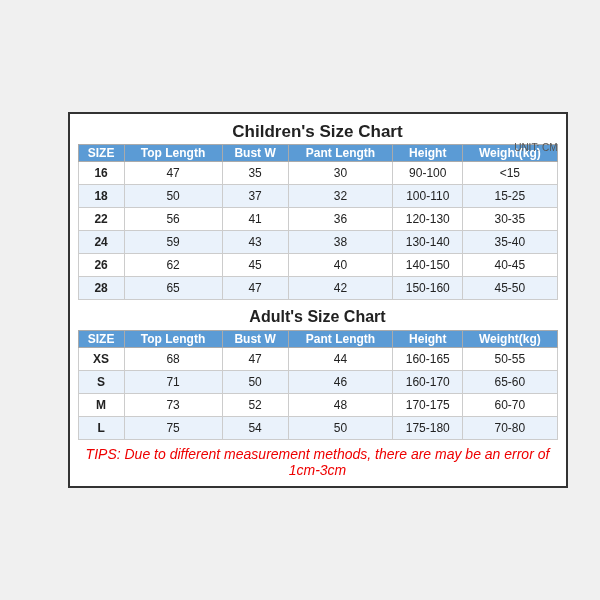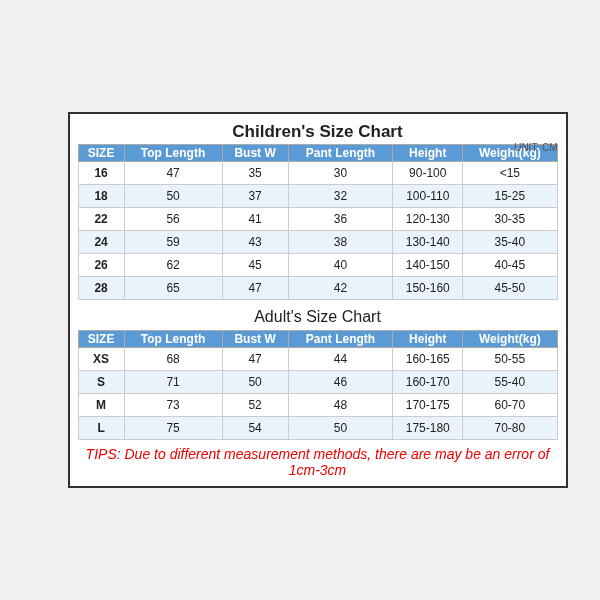--- a/index.html
+++ b/index.html
@@ -61,21 +61,21 @@
     tbody tr:nth-child(even) td {
       background: #eaf2fb;
     }
     tbody tr td:first-child {
       font-weight: bold;
       text-align: center;
     }
     .section-title {
       text-align: center;
       font-size: 16px;
-      font-weight: normal;
+      font-weight: bold;
       color: #222;
       padding: 8px 0 4px 0;
     }
     .tips {
       text-align: center;
       font-size: 14px;
       color: #e00;
       margin-top: 6px;
       font-style: italic;
     }
@@ -173,21 +173,21 @@
           <td>44</td>
           <td>160-165</td>
           <td>50-55</td>
         </tr>
         <tr>
           <td>S</td>
           <td>71</td>
           <td>50</td>
           <td>46</td>
           <td>160-170</td>
-          <td>55-40</td>
+          <td>65-60</td>
         </tr>
         <tr>
           <td>M</td>
           <td>73</td>
           <td>52</td>
           <td>48</td>
           <td>170-175</td>
           <td>60-70</td>
         </tr>
         <tr>

